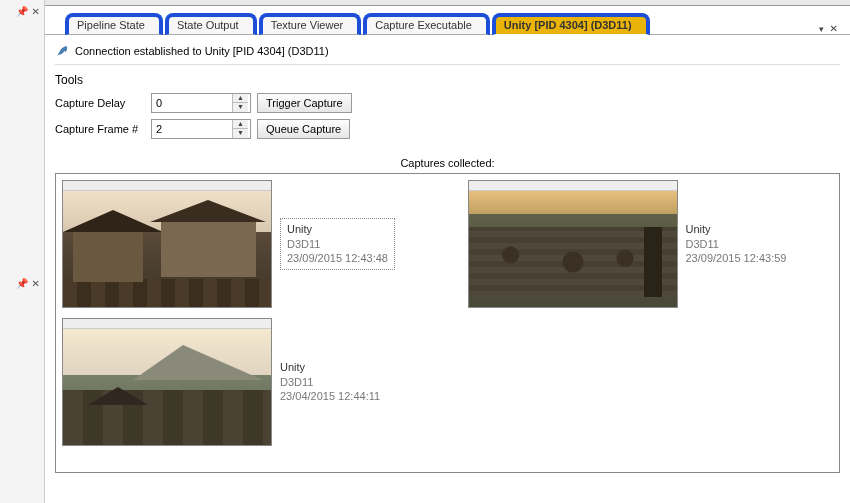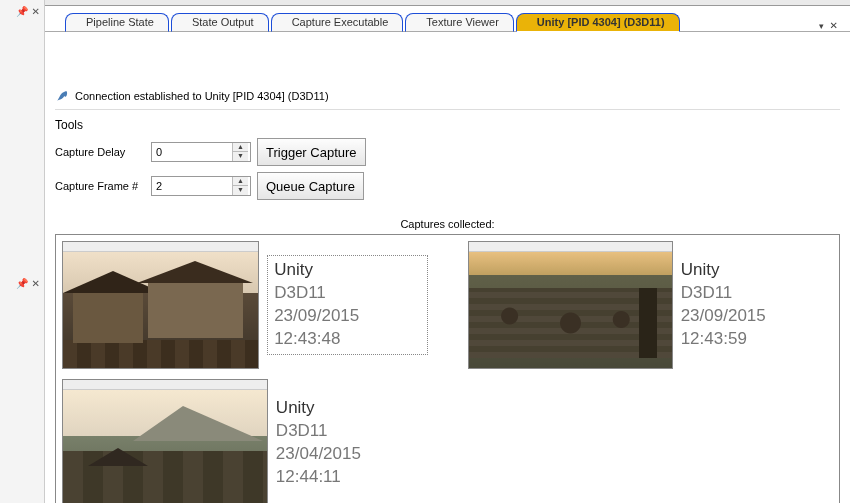--- a/index.html
+++ b/index.html
@@ -47,24 +47,24 @@
   border-bottom: 1px solid #999;
 }
 .tabrow {
   display: flex;
   align-items: flex-end;
   background: #fff;
   padding: 6px 6px 0 20px;
   font-size: 11px;
 }
 .tab {
-  border: 1px solid #1d4ed8;
+  border: 4px solid #1d4ed8;
   border-bottom: 1px solid #aaa;
   border-radius: 8px 8px 0 0;
-  padding: 2px 14px 3px 20px;
+  padding: 2px 14px 3px 8px;
   margin-right: 2px;
   background: #f7f7f7;
   color: #333;
   cursor: pointer;
   position: relative;
   bottom: -1px;
 }
 .tab.active {
   background: #eab308;
   border-bottom-color: #fff;
@@ -87,21 +87,20 @@
   overflow: auto;
 }
 .conn-line {
   display: flex;
   align-items: center;
   gap: 6px;
   font-size: 11px;
   padding: 3px 0 6px 0;
   border-bottom: 1px solid #ddd;
   margin-bottom: 8px;
-  margin-top: 48px;
 }
 .feather {
   width: 14px; height: 14px;
 }
 .section-head {
   font-size: 12px;
   margin-bottom: 6px;
 }
 .ctrl-row {
   display: flex;
@@ -141,23 +140,23 @@
   line-height: 8px;
   text-align: center;
   background: #f0f0f0;
   cursor: pointer;
   color: #444;
 }
 .spinner .btns span:first-child { border-bottom: 1px solid #bbb; }
 .btn {
   border: 1px solid #999;
   background: linear-gradient(#fdfdfd,#e6e6e6);
-  height: 28px;
+  height: 20px;
   padding: 0 8px;
-  font-size: 13px;
+  font-size: 11px;
   cursor: pointer;
 }
 .captures-label { margin-top: 18px; font-size: 11px; margin-bottom: 4px; text-align: center; }
 .captures-box {
   border: 1px solid #888;
   min-height: 300px;
   padding: 6px;
 }
 .cap-grid {
   display: grid;
@@ -178,21 +177,21 @@
   background: #ddd;
 }
 .thumb-header {
   position: absolute;
   top: 0; left: 0; right: 0;
   height: 10px;
   background: #eee;
   border-bottom: 1px solid #ccc;
 }
 .cap-meta {
-  font-size: 17px;
+  font-size: 11px;
   color: #777;
   line-height: 1.35;
 }
 .cap-meta .title { color: #333; }
 .cap-meta.sel {
   border: 1px dotted #888;
   padding: 3px 6px;
 }
 
 .thumb.t1 .scene {
@@ -271,22 +270,22 @@
       <span>✕</span>
     </div>
   </div>
 
   <div class="main">
     <div class="topbar"></div>
 
     <div class="tabrow">
       <div class="tab">Pipeline State</div>
       <div class="tab">State Output</div>
+      <div class="tab">Texture Viewer</div>
       <div class="tab">Capture Executable</div>
-      <div class="tab">Texture Viewer</div>
       <div class="tab active">Unity [PID 4304] (D3D11)</div>
       <div class="tab-right">
         <span class="caret"></span>
         <span class="x"></span>
       </div>
     </div>
 
     <div class="content">
       <div class="conn-line">
         <svg class="feather" viewBox="0 0 24 24">

